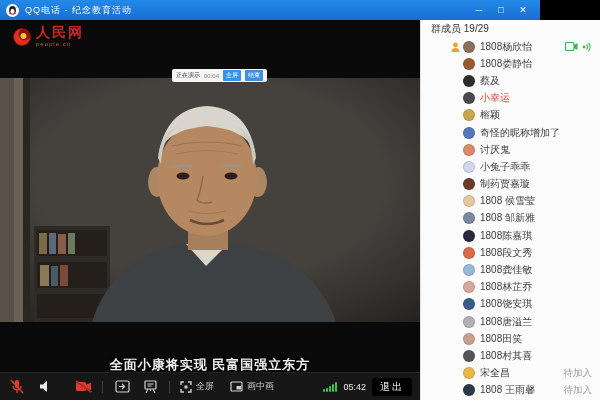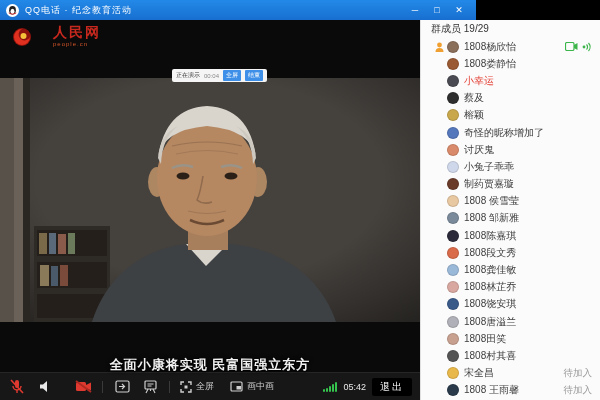--- a/index.html
+++ b/index.html
@@ -1,21 +1,21 @@
 <!DOCTYPE html>
 <html><head>
 <meta charset="utf-8">
 <style>
   * { margin:0; padding:0; box-sizing:border-box; }
   html,body { width:600px; height:400px; overflow:hidden; }
   body { font-family:"Liberation Sans","DejaVu Sans",sans-serif; }
   .window { position:relative; width:600px; height:400px; background:#000; overflow:hidden; }
 
   
-  .titlebar { position:absolute; top:0; left:0; width:476px; height:20px;
+  .titlebar { position:absolute; top:0; left:0; width:540px; height:20px;
     background:linear-gradient(#2389e8,#176fd0); display:flex; align-items:center; padding:0 6px; }
   .qq-logo { width:13px; height:13px; border-radius:50%; background:#fff; margin-right:6px;
     display:flex; align-items:center; justify-content:center; flex:none; }
   .qq-logo svg { display:block; }
   .title-text { color:#fff; font-size:9px; letter-spacing:1px; }
   .win-controls { margin-left:auto; display:flex; }
   .win-btn { width:22px; height:20px; color:#fff; font-size:9px; display:flex;
     align-items:center; justify-content:center; cursor:default; }
 
   
@@ -24,21 +24,21 @@
   .video-frame svg { display:block; }
 
   .demo-bar { position:absolute; top:49px; left:172px; height:13px; background:#f5f5f5;
     border-radius:2px; display:flex; align-items:center; padding:0 4px; gap:4px; z-index:5; }
   .demo-status { font-size:6px; color:#333; white-space:nowrap; }
   .demo-time { font-size:6px; color:#888; white-space:nowrap; }
   .demo-btn { font-size:6px; color:#fff; background:#3e8fe8; border-radius:1px;
     padding:1px 3px; white-space:nowrap; }
 
   .people-logo { position:absolute; top:6px; left:12px; display:flex; align-items:center; gap:4px; z-index:4; }
-  .logo-text { display:flex; flex-direction:column; line-height:1;margin-left:17px; }
+  .logo-text { display:flex; flex-direction:column; line-height:1; }
   .logo-cn { color:#c8281e; font-size:14px; font-weight:bold; font-family:"Liberation Serif","DejaVu Serif",serif; letter-spacing:2px; }
   .logo-en { color:#d4552a; font-size:6px; letter-spacing:1px; margin-top:1px; }
 
   .subtitle { position:absolute; bottom:26px; left:0; width:100%; text-align:center;
     color:#f2f2f2; font-size:13px; font-weight:bold; letter-spacing:1px;
     text-shadow:0 1px 2px #000, 0 0 4px #000; z-index:4; }
 
   
   .toolbar { position:absolute; bottom:0; left:0; width:420px; height:28px; background:#171717;
     border-top:1px solid #262626; display:flex; align-items:center; padding:0 8px; gap:10px; }
@@ -50,21 +50,21 @@
   .signal i { display:block; width:2px; background:#35c24d; border-radius:1px; }
   .call-time { color:#e8e8e8; font-size:9px; }
   .exit-btn { background:#000000; color:#fff; font-size:10px; border:none; border-radius:2px;
     width:40px; height:18px; display:flex; align-items:center; justify-content:center; letter-spacing:2px; }
 
   
   .sidebar { position:absolute; top:20px; left:420px; width:180px; height:380px;
     background:#fbfbfb; border-left:1px solid #e0e0e0; overflow:hidden; }
   .sb-header { height:18px; display:flex; align-items:center; padding-left:10px;
     font-size:10px; color:#333; }
-  .member-list { overflow:hidden; height:362px; }
+  .member-list { overflow:hidden; height:362px;padding-left:16px; }
   .member-row { height:17.2px; display:flex; align-items:center; padding:0 8px 0 14px; }
   .speak-slot { width:12px; flex:none; display:flex; align-items:center; }
   .avatar { width:12px; height:12px; border-radius:50%; flex:none; margin-right:5px;
     border:1px solid rgba(0,0,0,.12); }
   .member-name { font-size:10px; color:#3d3d3d; white-space:nowrap; overflow:hidden; }
   .member-status { margin-left:auto; font-size:9.5px; color:#9a9a9a; flex:none; }
   .row-icons { margin-left:auto; display:flex; gap:4px; align-items:center; }
 </style>
 </head>
 <body>
@@ -246,27 +246,27 @@
             </svg>
           </span>
         </div>
         <div class="member-row">
           <span class="speak-slot"></span>
           <span class="avatar" style="background: rgb(154, 90, 51);"></span>
           <span class="member-name">1808娄静怡</span>
         </div>
         <div class="member-row">
           <span class="speak-slot"></span>
+          <span class="avatar" style="background: rgb(46, 46, 46);"></span>
+          <span class="member-name">蔡及</span>
+        </div>
+        <div class="member-row">
+          <span class="speak-slot"></span>
           <span class="avatar" style="background: rgb(74, 74, 82);"></span>
           <span class="member-name" style="color: rgb(226, 58, 46);">小幸运</span>
-        </div>
-        <div class="member-row">
-          <span class="speak-slot"></span>
-          <span class="avatar" style="background: rgb(46, 46, 46);"></span>
-          <span class="member-name">蔡及</span>
         </div>
         <div class="member-row">
           <span class="speak-slot"></span>
           <span class="avatar" style="background: rgb(201, 168, 76);"></span>
           <span class="member-name">榕颖</span>
         </div>
         <div class="member-row">
           <span class="speak-slot"></span>
           <span class="avatar" style="background: rgb(85, 119, 187);"></span>
           <span class="member-name">奇怪的昵称增加了</span>

